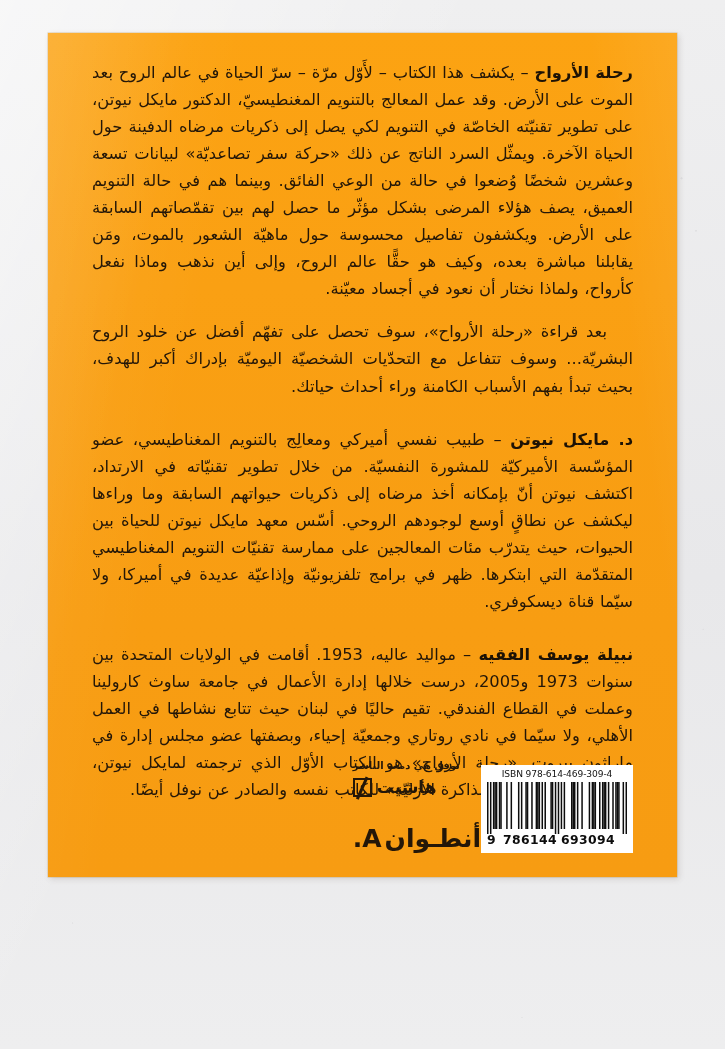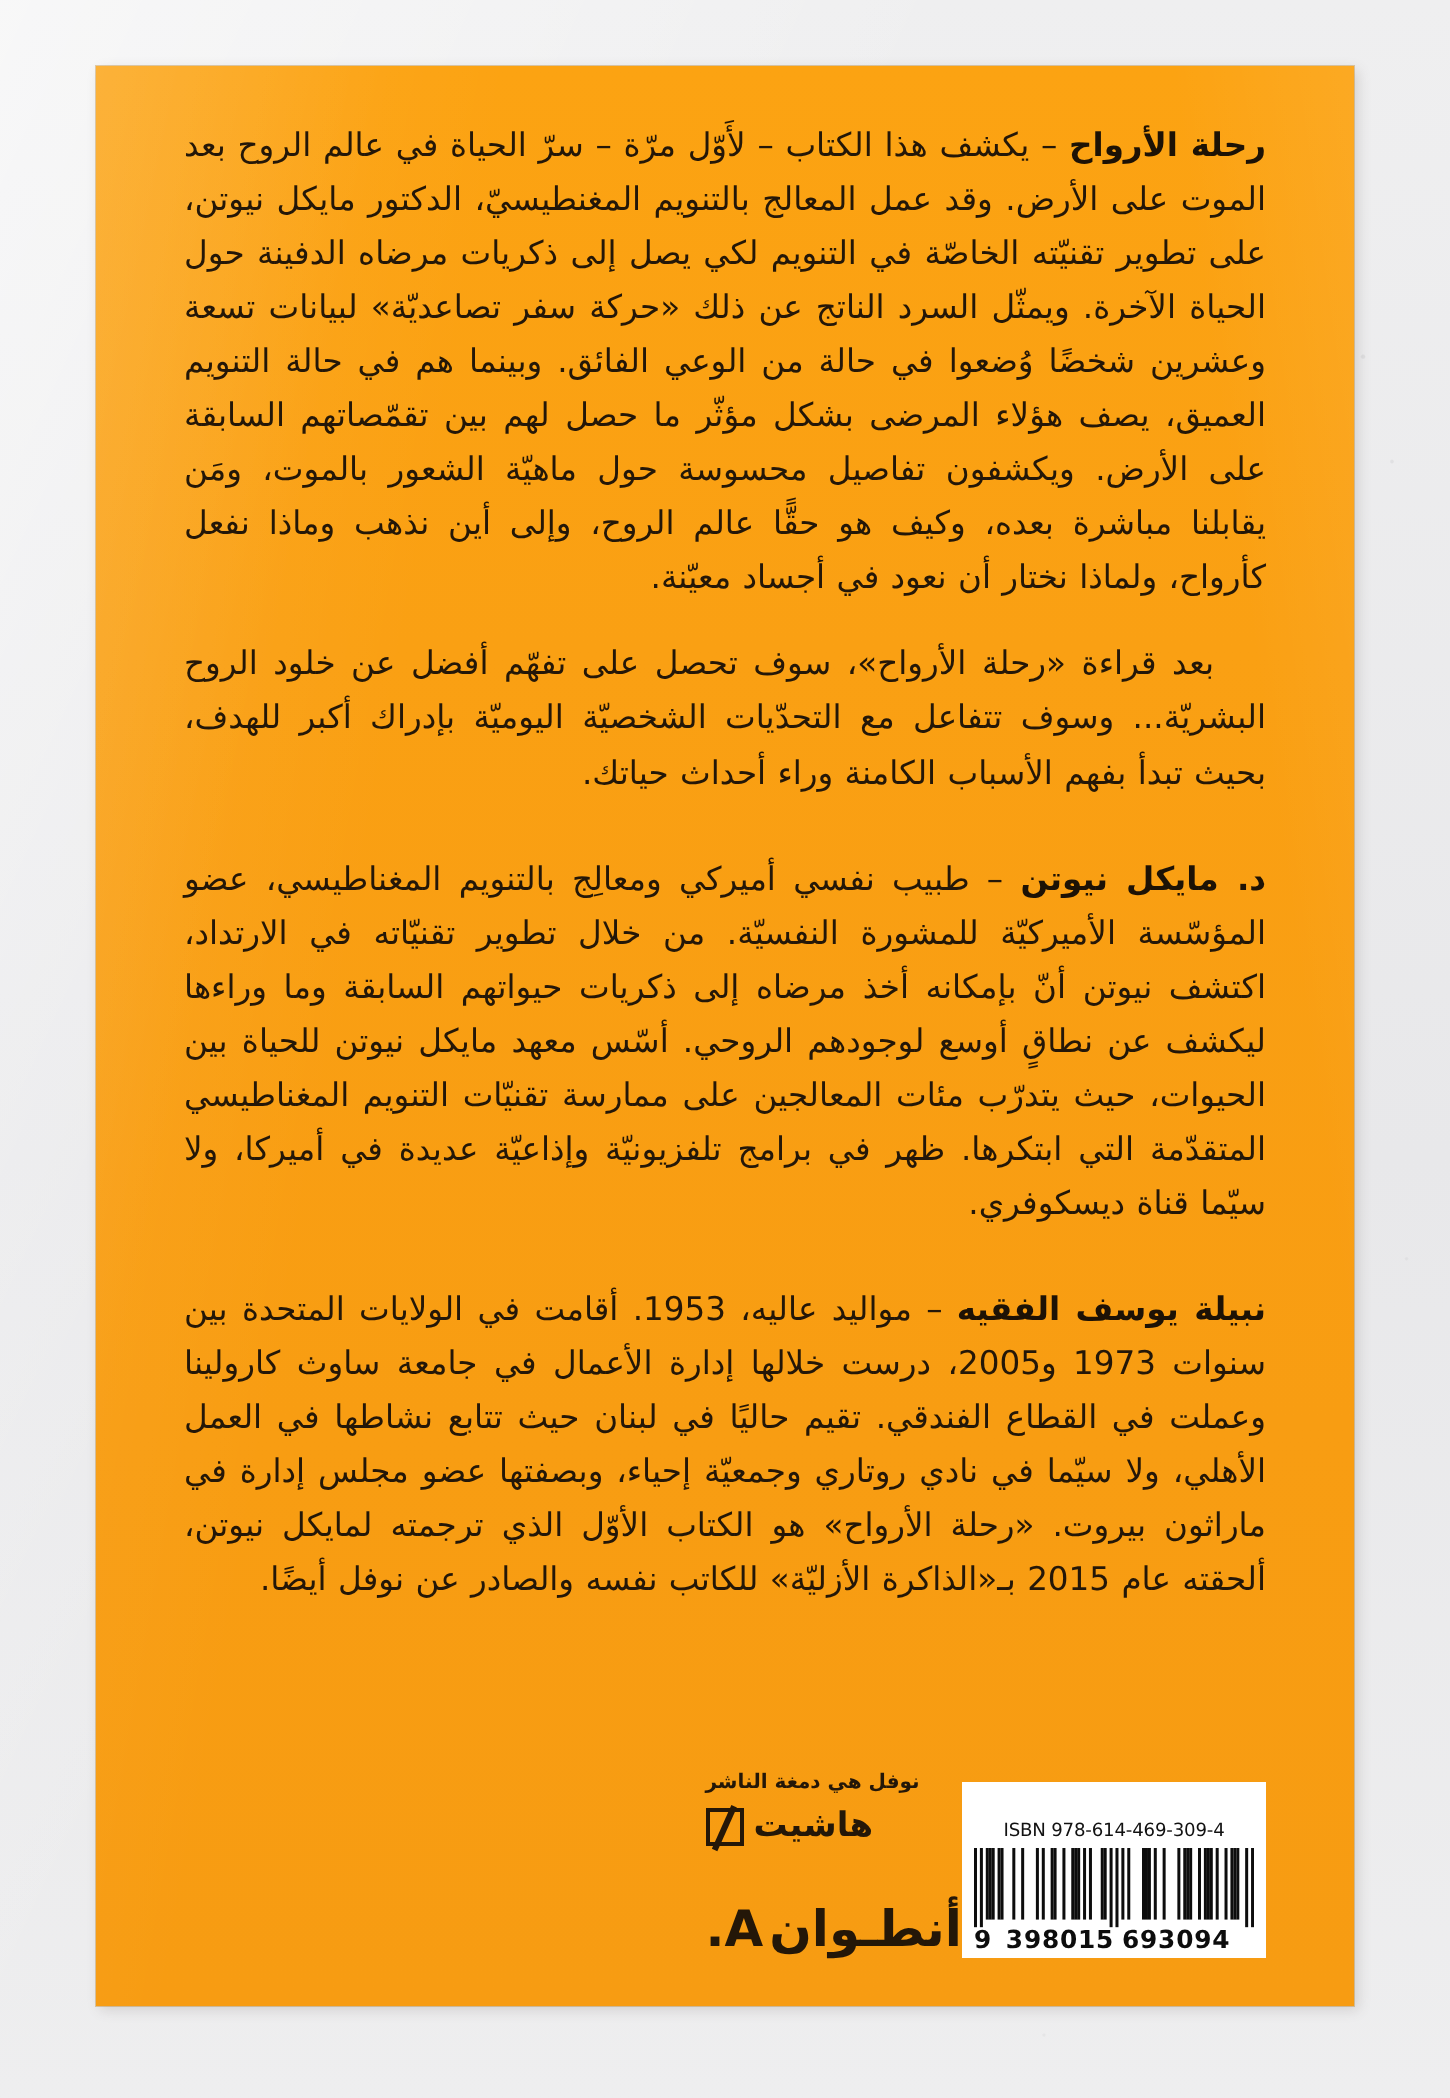--- a/index.html
+++ b/index.html
@@ -35,21 +35,21 @@
       radial-gradient(circle at 10% 88%, rgba(120,120,125,0.08) 0 0.5px, transparent 1.1px),
       radial-gradient(circle at 72% 97%, rgba(120,120,125,0.07) 0 0.5px, transparent 1.1px);
   }
 
   
   #back-cover {
     position: absolute;
     left: 48px;
     top: 33px;
     width: 629px;
-    height: 970px;
+    height: 844px;
     background:
       linear-gradient(100deg, rgba(255,255,255,0.07) 0%, rgba(255,255,255,0.0) 26%),
       linear-gradient(180deg, #fca312 0%, #faa013 30%, #f89d12 70%, #f79c12 100%);
     box-shadow:
       0 0 0 0.5px rgba(180,120,20,0.35),
       2px 2px 6px rgba(90,80,70,0.18);
   }
 
   
   #cover-sheen {
@@ -194,21 +194,21 @@
     font-family: "DejaVu Sans", "Liberation Sans", sans-serif;
     line-height: 1.02;
   }
 
   
   #barcode-card {
     background: #ffffff;
     width: 152px;
     height: 88px;
     box-sizing: border-box;
-    padding: 20px 6px 3px 6px;
+    padding: 4px 6px 3px 6px;
     display: flex;
     flex-direction: column;
     align-items: center;
     direction: ltr;
     flex: none;
   }
   #isbn-text {
     font-family: "DejaVu Sans", "Liberation Sans", sans-serif;
     font-size: 9.1px;
     color: #121212;
@@ -326,19 +326,19 @@
             <rect x="125.263" y="0" width="1.503" height="47"></rect>
             <rect x="128.211" y="0" width="1.503" height="47"></rect>
             <rect x="129.684" y="0" width="1.503" height="47"></rect>
             <rect x="131.158" y="0" width="1.503" height="47"></rect>
             <rect x="135.579" y="0" width="1.503" height="52"></rect>
             <rect x="138.526" y="0" width="1.503" height="52"></rect>
           </g>
       </svg>
       <div id="barcode-digits">
         <span class="d-lead">9</span>
-        <span class="d-left">398015</span>
+        <span class="d-left">786144</span>
         <span class="d-right">693094</span>
       </div>
     </div>
 
   </div>
 </div>
 
 </body></html>

